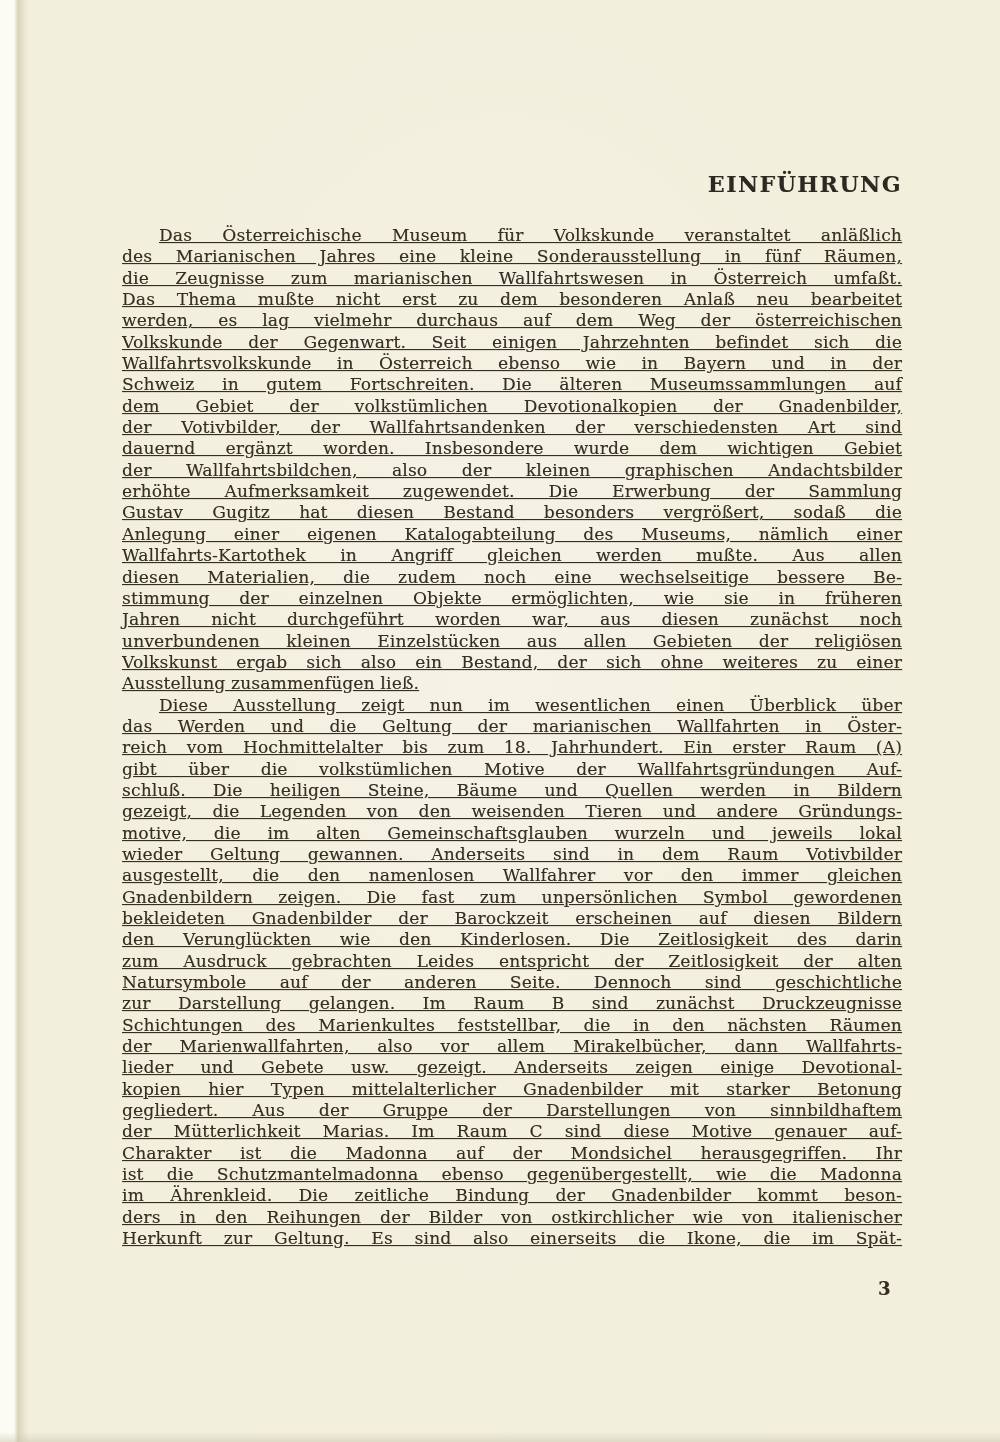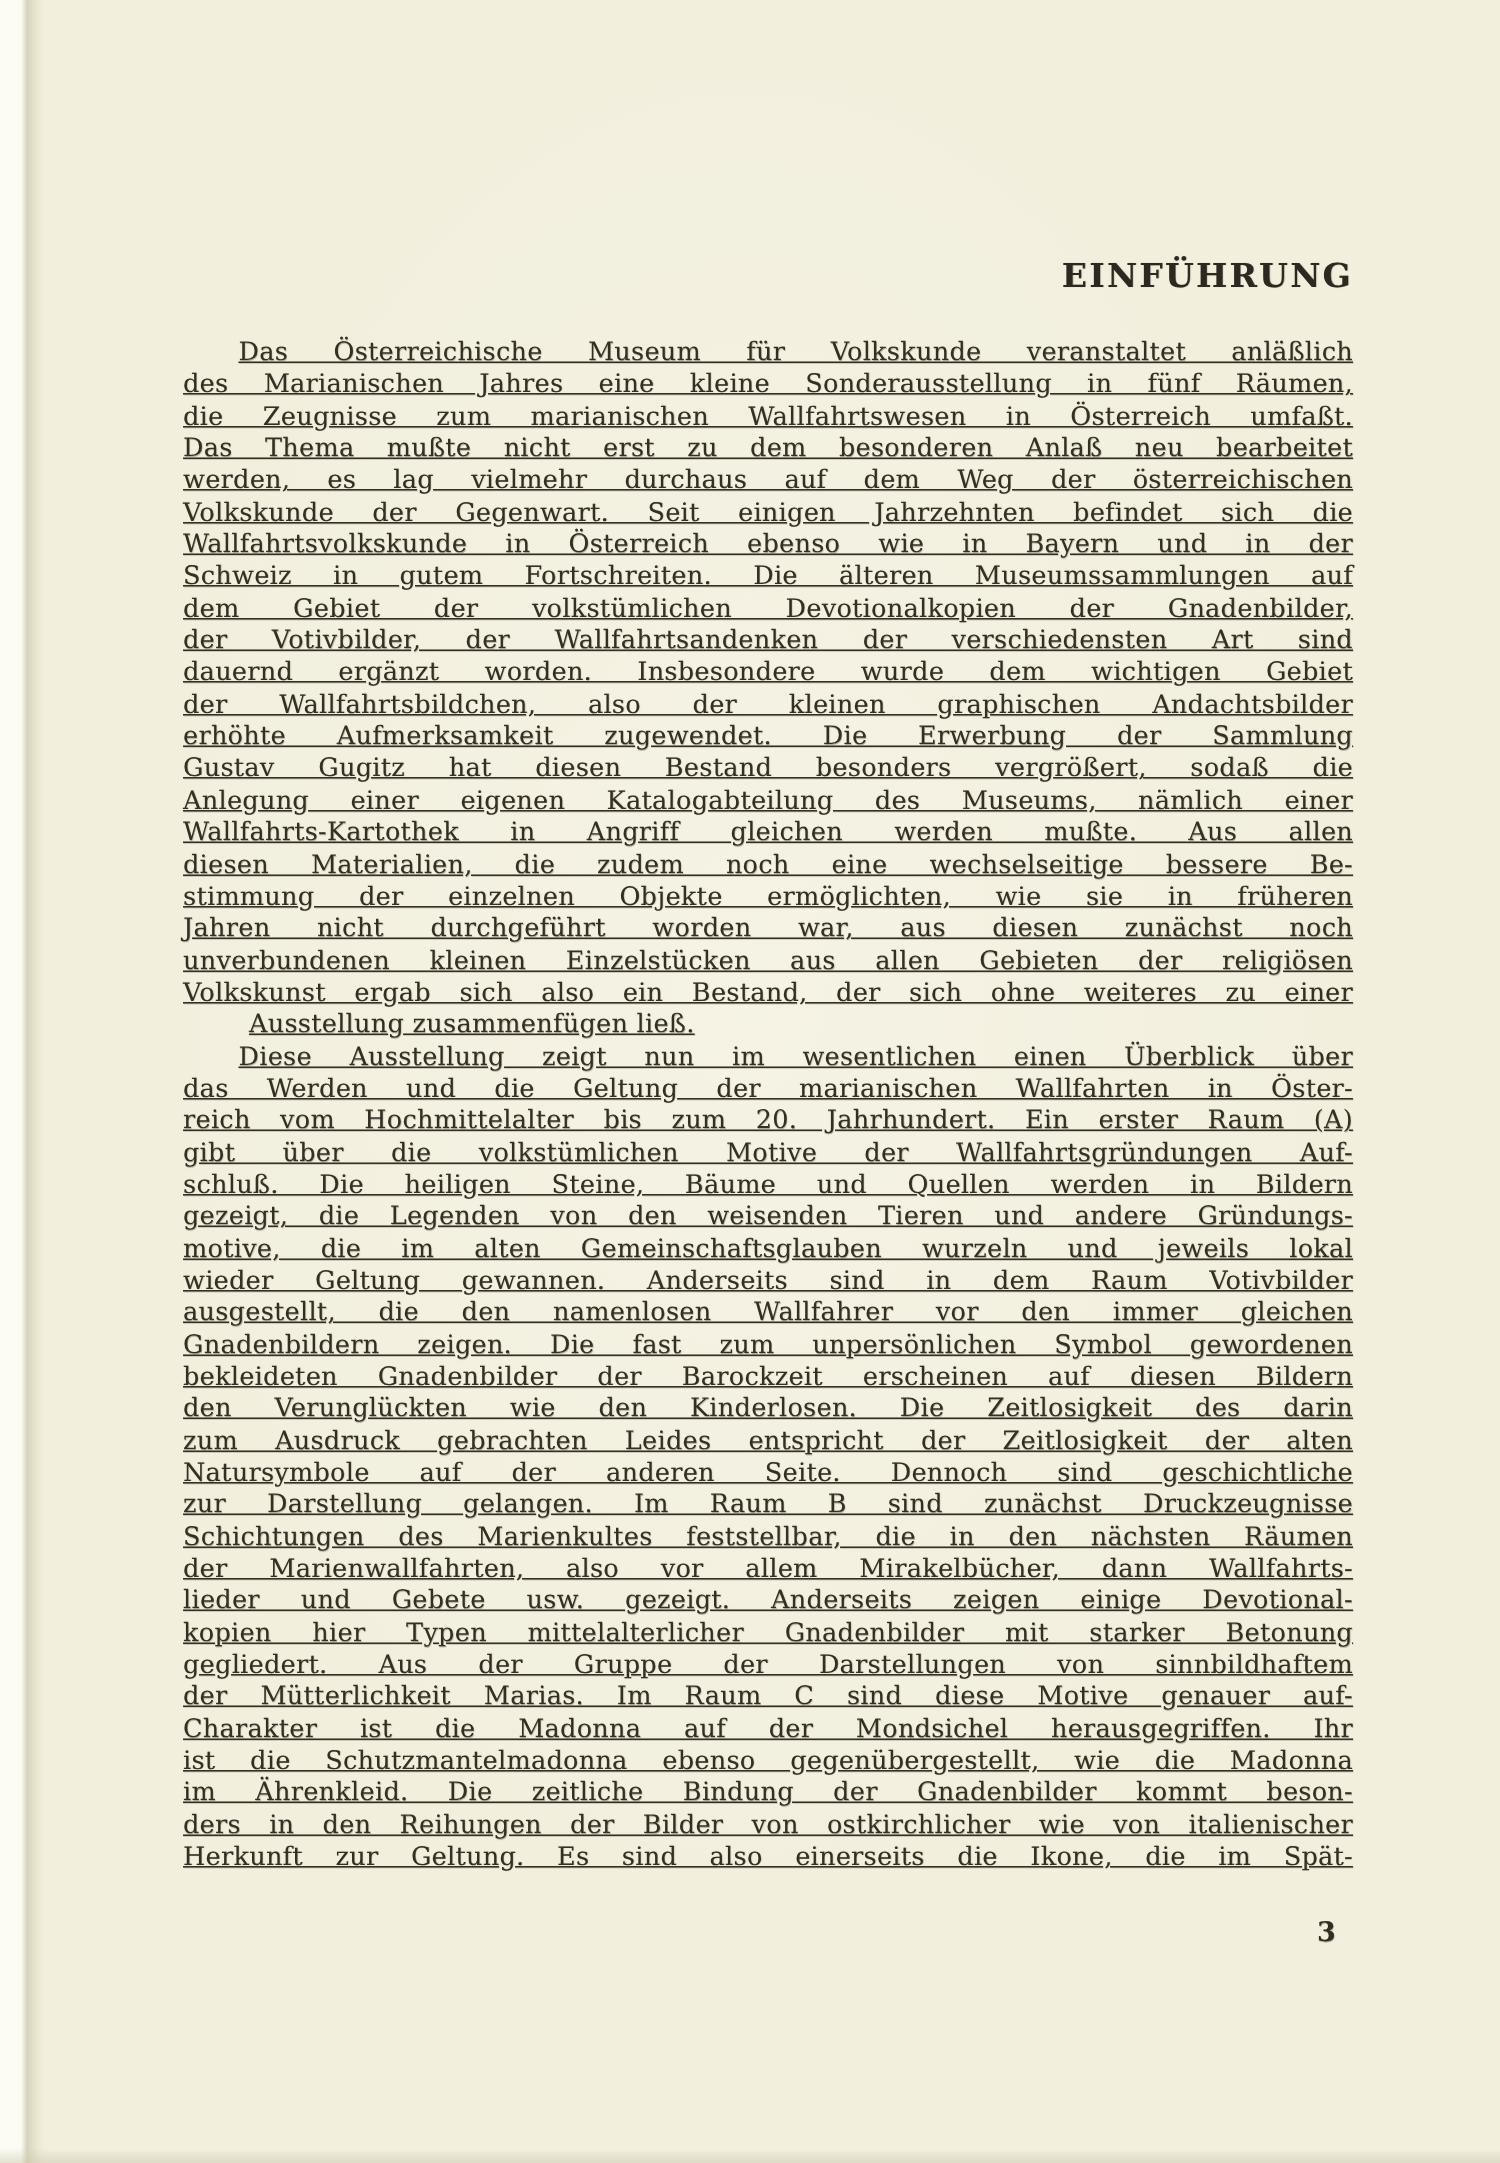--- a/index.html
+++ b/index.html
@@ -66,21 +66,20 @@
     text-align: justify;
     text-align-last: justify;
     white-space: nowrap;
     text-shadow: 0.35px 0.35px 0.55px rgba(53,46,35,0.38);
   }
   .text-line.indent {
     padding-left: 37px;
   }
   .text-line.flush-left {
     text-align-last: left;
-    margin-left: 44px;
   }
   .page-number {
     position: absolute;
     left: 878px;
     top: 1278px;
     font-size: 18px;
     font-weight: bold;
     color: #332d23;
     text-shadow: 0.35px 0.35px 0.55px rgba(53,46,35,0.38);
   }
@@ -112,21 +111,21 @@
         <div class="text-line">Anlegung einer eigenen Katalogabteilung des Museums, nämlich einer</div>
         <div class="text-line">Wallfahrts-Kartothek in Angriff gleichen werden mußte. Aus allen</div>
         <div class="text-line">diesen Materialien, die zudem noch eine wechselseitige bessere Be-</div>
         <div class="text-line">stimmung der einzelnen Objekte ermöglichten, wie sie in früheren</div>
         <div class="text-line">Jahren nicht durchgeführt worden war, aus diesen zunächst noch</div>
         <div class="text-line">unverbundenen kleinen Einzelstücken aus allen Gebieten der religiösen</div>
         <div class="text-line">Volkskunst ergab sich also ein Bestand, der sich ohne weiteres zu einer</div>
         <div class="text-line flush-left">Ausstellung zusammenfügen ließ.</div>
         <div class="text-line indent">Diese Ausstellung zeigt nun im wesentlichen einen Überblick über</div>
         <div class="text-line">das Werden und die Geltung der marianischen Wallfahrten in Öster-</div>
-        <div class="text-line">reich vom Hochmittelalter bis zum 20. Jahrhundert. Ein erster Raum (A)</div>
+        <div class="text-line">reich vom Hochmittelalter bis zum 18. Jahrhundert. Ein erster Raum (A)</div>
         <div class="text-line">gibt über die volkstümlichen Motive der Wallfahrtsgründungen Auf-</div>
         <div class="text-line">schluß. Die heiligen Steine, Bäume und Quellen werden in Bildern</div>
         <div class="text-line">gezeigt, die Legenden von den weisenden Tieren und andere Gründungs-</div>
         <div class="text-line">motive, die im alten Gemeinschaftsglauben wurzeln und jeweils lokal</div>
         <div class="text-line">wieder Geltung gewannen. Anderseits sind in dem Raum Votivbilder</div>
         <div class="text-line">ausgestellt, die den namenlosen Wallfahrer vor den immer gleichen</div>
         <div class="text-line">Gnadenbildern zeigen. Die fast zum unpersönlichen Symbol gewordenen</div>
         <div class="text-line">bekleideten Gnadenbilder der Barockzeit erscheinen auf diesen Bildern</div>
         <div class="text-line">den Verunglückten wie den Kinderlosen. Die Zeitlosigkeit des darin</div>
         <div class="text-line">zum Ausdruck gebrachten Leides entspricht der Zeitlosigkeit der alten</div>

